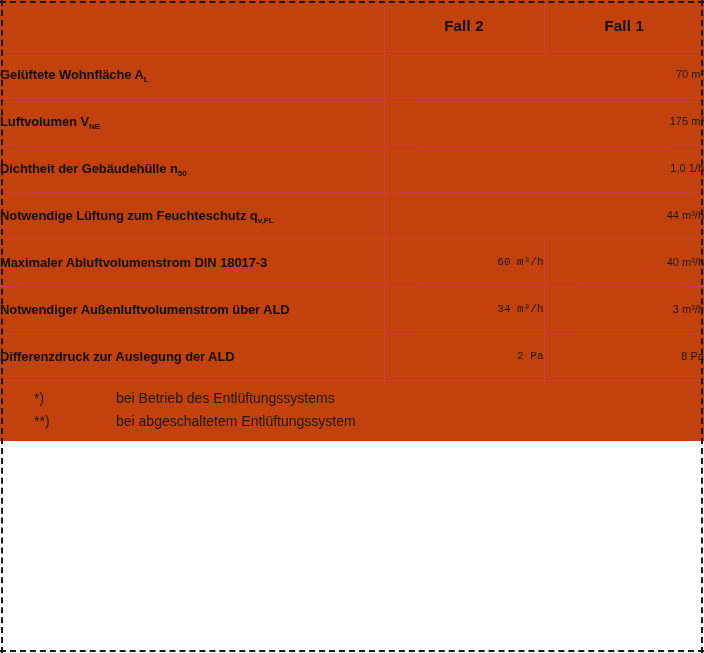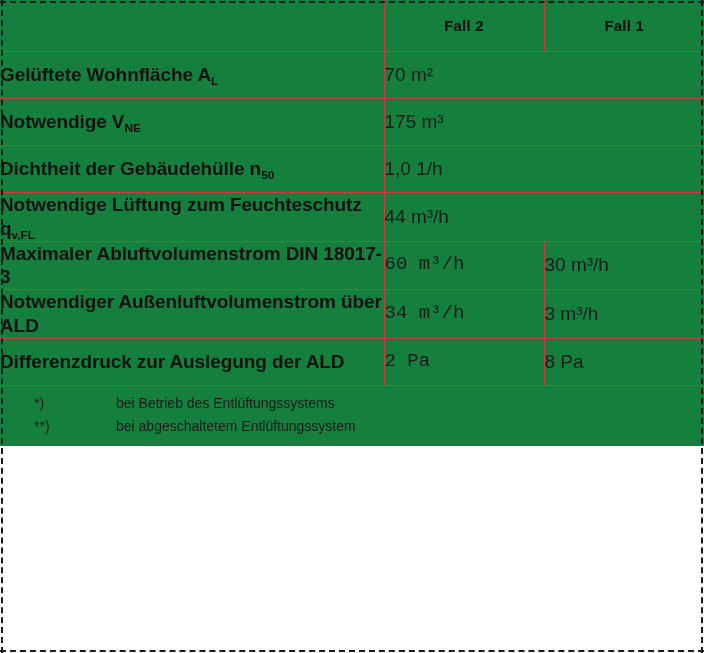--- a/index.html
+++ b/index.html
@@ -54,21 +54,21 @@
 
   col.c-label { width: 384px; }
   col.c-case2 { width: 160px; }
   col.c-case1 { width: 160px; }
 
   table.vent-table td,
   table.vent-table th {
     border-bottom: 1.4px solid #cf3b3b;
     padding: 0;
     vertical-align: middle;
-    background: #15803d;
+    background: #c2410c;
   }
 
   
   tr.header-row th {
     border-bottom: 1.4px solid #cf3b3b;
     height: 51px;
   }
   th.head-blank {
     border-right: 1.4px solid #cf3b3b;
   }
@@ -78,33 +78,33 @@
     color: #111111;
     text-align: center;
     letter-spacing: 0.2px;
   }
   th.head-case-2 {
     border-right: 1.4px solid #cf3b3b;
   }
 
   
   td.label-cell {
-    font-size: 19px;
+    font-size: 13px;
     font-weight: bold;
     color: #111111;
     padding: 0 10px 0 14px;
     letter-spacing: -0.1px;
     border-right: 1.4px solid #cf3b3b;
     line-height: 1.25;
   }
   td.value-cell {
-    font-size: 19px;
+    font-size: 11px;
     font-weight: normal;
     color: #1b1b1b;
-    text-align: left;
+    text-align: right;
     line-height: 1.45;
   }
   td.value-cell.split-left {
     border-right: 1.4px solid #cf3b3b;
     font-family: Liberation Mono, monospace;
   }
 
   tr.data-row { height: 47px; }
   tr.data-row.tall { height: 58px; }
 
@@ -172,35 +172,35 @@
         <th class="head-case">Fall 1</th>
       </tr>
     </thead>
 
     <tbody id="table-body">
         <tr class="data-row">
           <td class="label-cell"><span>Gelüftete Wohnfläche A</span><sub class="sub">L</sub></td>
           <td class="value-cell" colspan="2">70 m²</td>
         </tr>
         <tr class="data-row">
-          <td class="label-cell"><span>Notwendige V</span><sub class="sub">NE</sub></td>
+          <td class="label-cell"><span>Luftvolumen V</span><sub class="sub">NE</sub></td>
           <td class="value-cell" colspan="2">175 m³</td>
         </tr>
         <tr class="data-row">
           <td class="label-cell"><span>Dichtheit der Gebäudehülle n</span><sub class="sub">50</sub></td>
           <td class="value-cell" colspan="2">1,0 1/h</td>
         </tr>
         <tr class="data-row">
           <td class="label-cell"><span>Notwendige Lüftung zum Feuchteschutz q</span><sub class="sub">v,FL</sub></td>
           <td class="value-cell" colspan="2">44 m³/h</td>
         </tr>
         <tr class="data-row">
           <td class="label-cell"><span>Maximaler Abluftvolumenstrom DIN 18017-3</span></td>
           <td class="value-cell split-left">60 m³/h</td>
-          <td class="value-cell">30 m³/h</td>
+          <td class="value-cell">40 m³/h</td>
         </tr>
         <tr class="data-row">
           <td class="label-cell"><span>Notwendiger Außenluftvolumenstrom über ALD</span></td>
           <td class="value-cell split-left">34 m³/h</td>
           <td class="value-cell">3 m³/h</td>
         </tr>
         <tr class="data-row">
           <td class="label-cell"><span>Differenzdruck zur Auslegung der ALD</span></td>
           <td class="value-cell split-left">2 Pa</td>
           <td class="value-cell">8 Pa</td>

